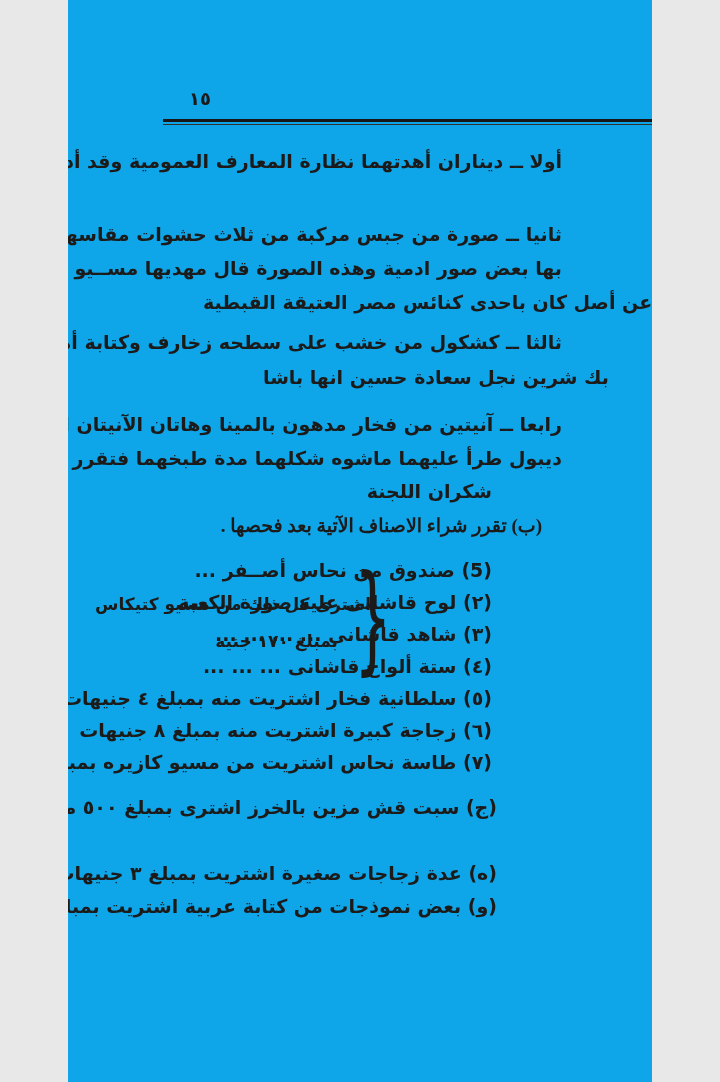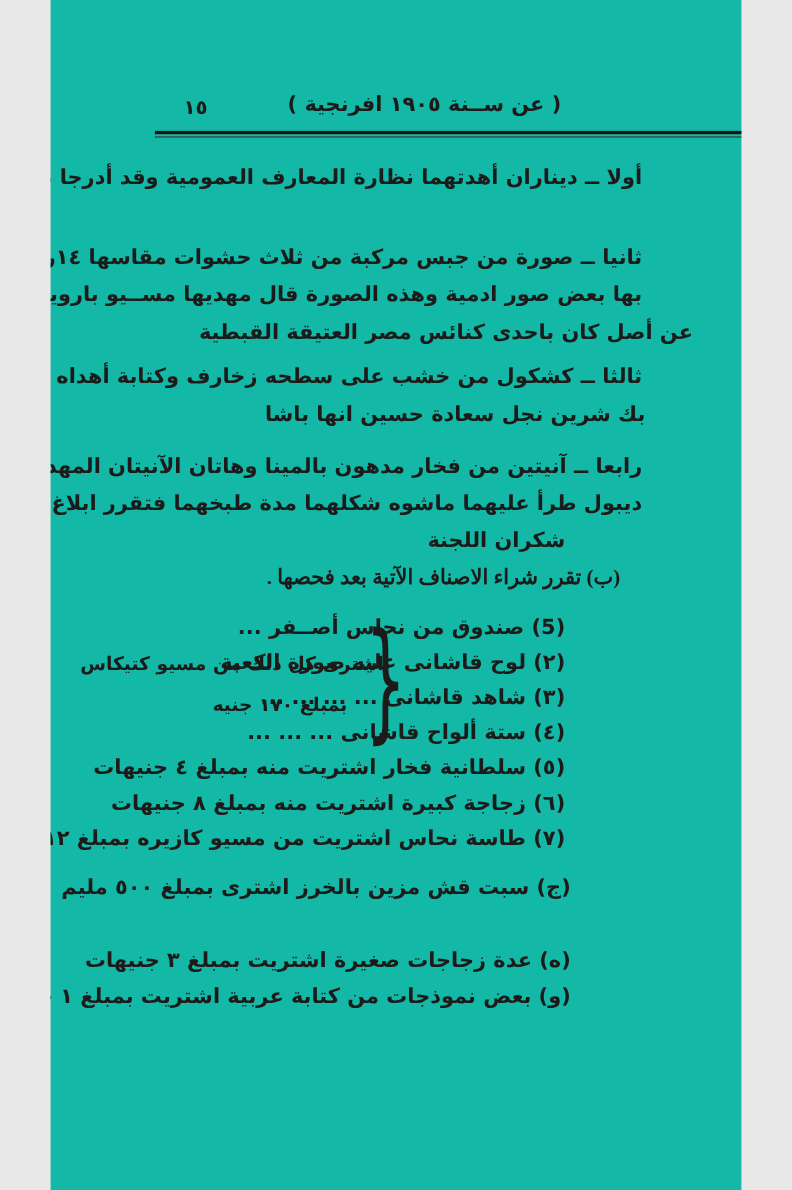--- a/index.html
+++ b/index.html
@@ -1,20 +1,20 @@
 <!DOCTYPE html>
 <html lang="ar" dir="rtl"><head>
 <meta charset="utf-8">
 <style>
   html,body { margin:0; padding:0; background:#e8e8e8; }
   .page {
     position:relative;
-    width:628px; height:1082px;
+    width:584px; height:1082px;
     margin:0 auto;
-    background:#14b8a6;
+    background:#0ea5e9;
     font-family:"DejaVu Sans", sans-serif;
     font-weight:700;
     color:#1c1b1a;
     direction:rtl;
     overflow:hidden;
   }
   .abs { position:absolute; }
   .ln {
     position:absolute;
     height:30px; line-height:30px;
@@ -39,21 +39,20 @@
     color:#1c1b1a;
   }
   .note { position:absolute; height:28px; line-height:28px; font-size:17px; white-space:nowrap; }
 </style>
 </head>
 <body>
 
 <div class="page">
 
   <div class="abs pagenum">١٥</div>
-  <div class="abs title">( عن ســنة ١٩٠٥ افرنجية )</div>
 
   <div class="abs rule">
     <div class="thick"></div>
     <div class="thin"></div>
   </div>
 
   <div class="ln full jl" style="top: 146px;">أولا ــ ديناران أهدتهما نظارة المعارف العمومية وقد أدرجا بدفاتر دارالآثار</div>
 
   <div class="ln full jl" style="top: 219px;">ثانيا ــ صورة من جبس مركبة من ثلاث حشوات مقاسها ١٤ر٠ × ٩٧ر٠</div>
   <div class="ln full jl" style="top: 253px;">بها بعض صور ادمية وهذه الصورة قال مهديها مســيو بارويس انها منقولة</div>

